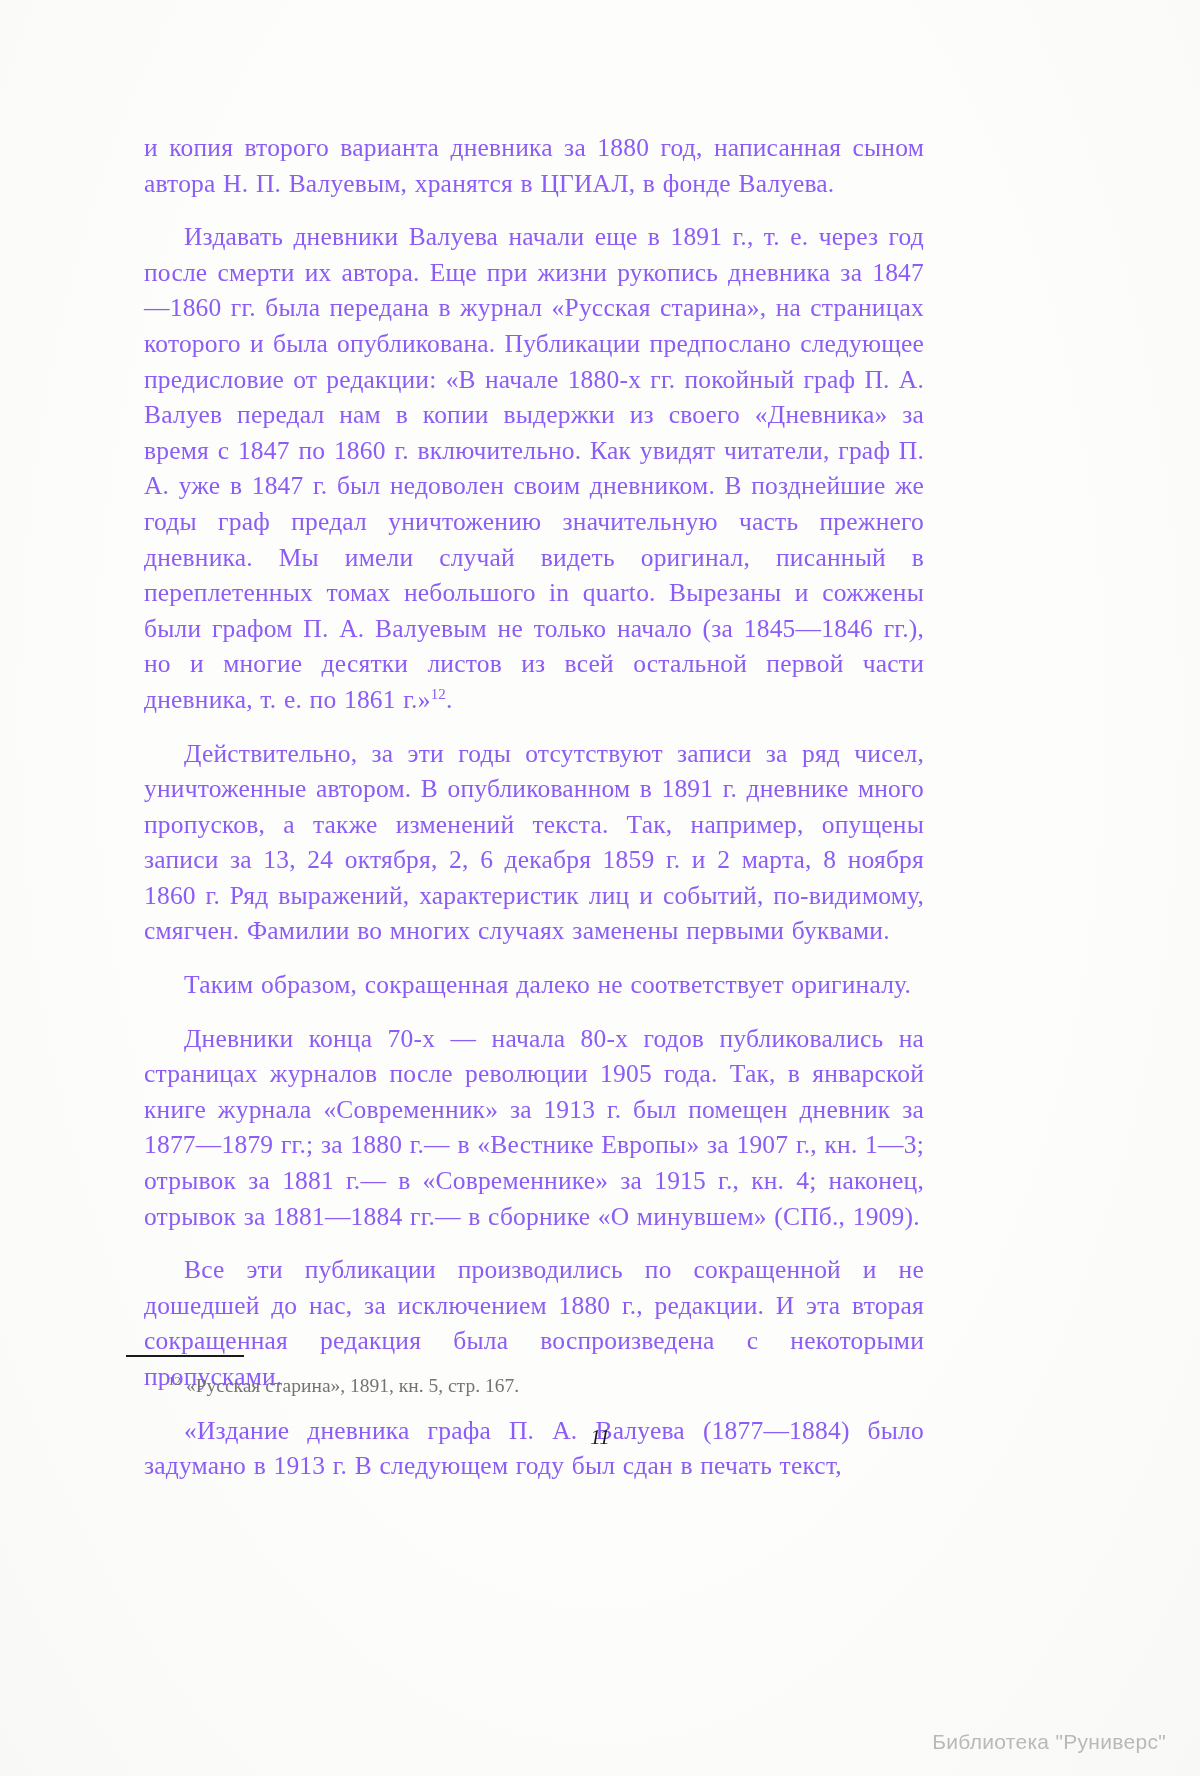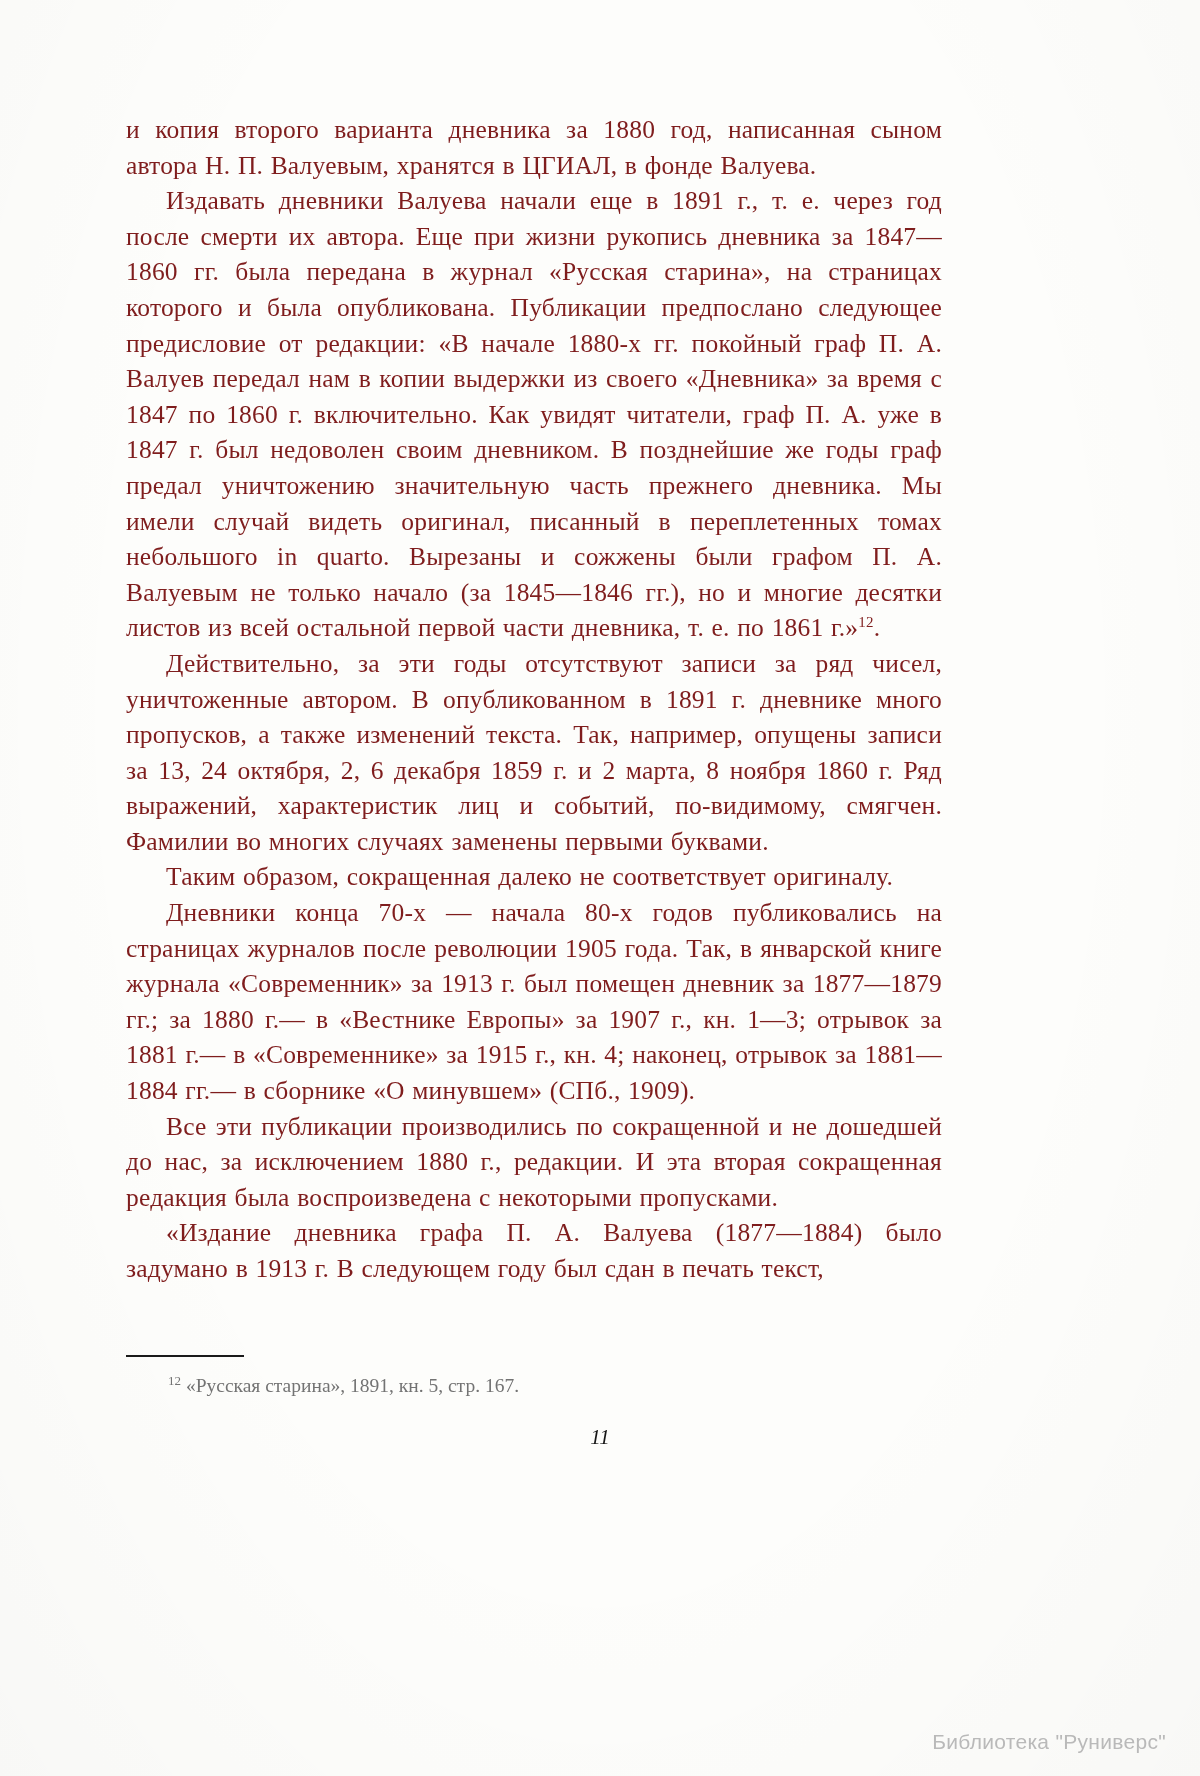--- a/index.html
+++ b/index.html
@@ -35,28 +35,28 @@
   }
 
   .text-column {
     position: absolute;
     left: 126px;
     top: 112px;
     width: 816px;
   }
 
   p.body-par {
-    margin: 0;
+    margin: 18px;
     font-size: 25.5px;
     line-height: 35.6px;
     text-align: justify;
     text-indent: 40px;
     letter-spacing: 0.2px;
     word-spacing: 1px;
-    color: #7f1d1d;
+    color: #8b5cf6;
   }
   p.body-par.no-indent {
     text-indent: 0;
   }
 
   .footnote-rule {
     position: absolute;
     left: 126px;
     top: 1355px;
     width: 118px;

